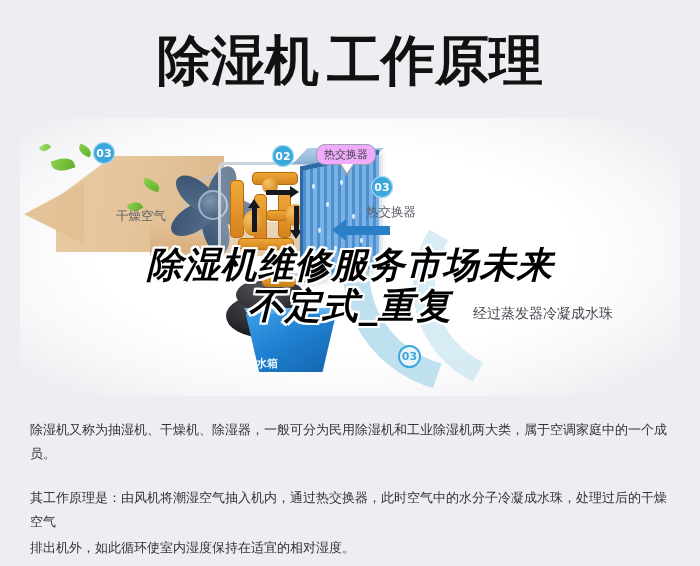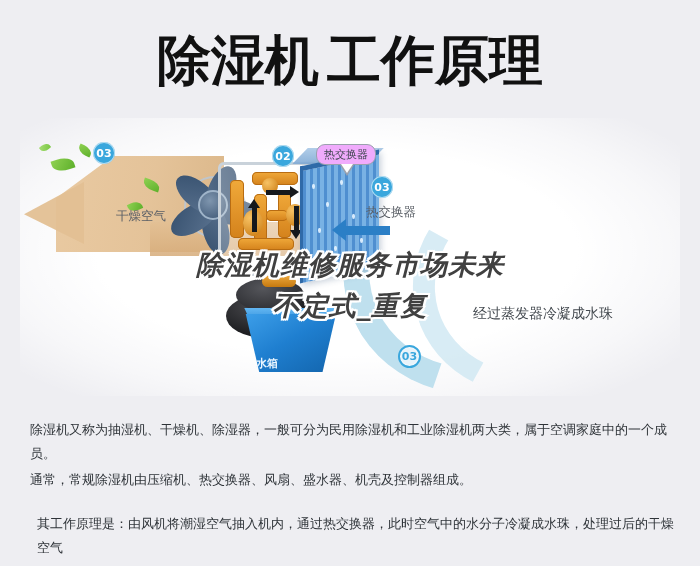--- a/index.html
+++ b/index.html
@@ -188,22 +188,22 @@
     clip-path:polygon(8% 0%, 96% 0%, 88% 100%, 15% 100%);
   }
 
   
   .overlay{
     position:absolute;left:0;top:244px;width:700px;
     text-align:center;pointer-events:none;
   }
   .ov-line{
     font-family:"DejaVu Sans","Liberation Sans",sans-serif;
-    font-weight:bold;font-size:27px;line-height:41px;
-    color:#404040;
+    font-weight:bold;font-size:36px;line-height:41px;
+    color:#000000;
     font-style:italic;
     letter-spacing:1px;
     -webkit-text-stroke:3px #ffffff;
     paint-order:stroke fill;
     text-shadow:
       -2px 0 #fff, 2px 0 #fff, 0 -2px #fff, 0 2px #fff,
       -2px -2px #fff, 2px -2px #fff, -2px 2px #fff, 2px 2px #fff;
   }
 
   
@@ -211,21 +211,21 @@
   .cap-02{left:432px;top:305px;margin-left:41px;}
   .cap-03{left:398px;top:345px;display:flex;align-items:center;gap:6px;}
   .cap-03 .badge{position:static;}
 
   
   .copy{position:absolute;left:30px;top:418px;width:648px;}
   .p{
     font-size:13px;line-height:24px;color:#2e3338;margin:0 0 2px 0;
     font-family:"DejaVu Sans","Liberation Sans",sans-serif;
   }
-  .p2{margin-top:20px;margin-left:7px;}
+  .p2{margin-top:20px;}
 </style>
 </head>
 <body>
 
 <div id="page">
 
   <div class="title-wrap">
     <span class="title-a">除湿机</span>
     <span class="title-b">工作原理</span>
   </div>
@@ -302,18 +302,17 @@
     <span class="badge hollow">03</span>
   </div>
 
   <div class="overlay">
     <div class="ov-line">除湿机维修服务市场未来</div>
     <div class="ov-line">不定式_重复</div>
   </div>
 
   <div class="copy">
     <p class="p">除湿机又称为抽湿机、干燥机、除湿器，一般可分为民用除湿机和工业除湿机两大类，属于空调家庭中的一个成员。</p>
-    <p class="p">通常，常规除湿机由压缩机、热交换器、风扇、盛水器、机壳及控制器组成。</p>
     <p class="p p2">其工作原理是：由风机将潮湿空气抽入机内，通过热交换器，此时空气中的水分子冷凝成水珠，处理过后的干燥空气</p>
     <p class="p">排出机外，如此循环使室内湿度保持在适宜的相对湿度。</p>
   </div>
 
 </div>
 
 </body></html>

